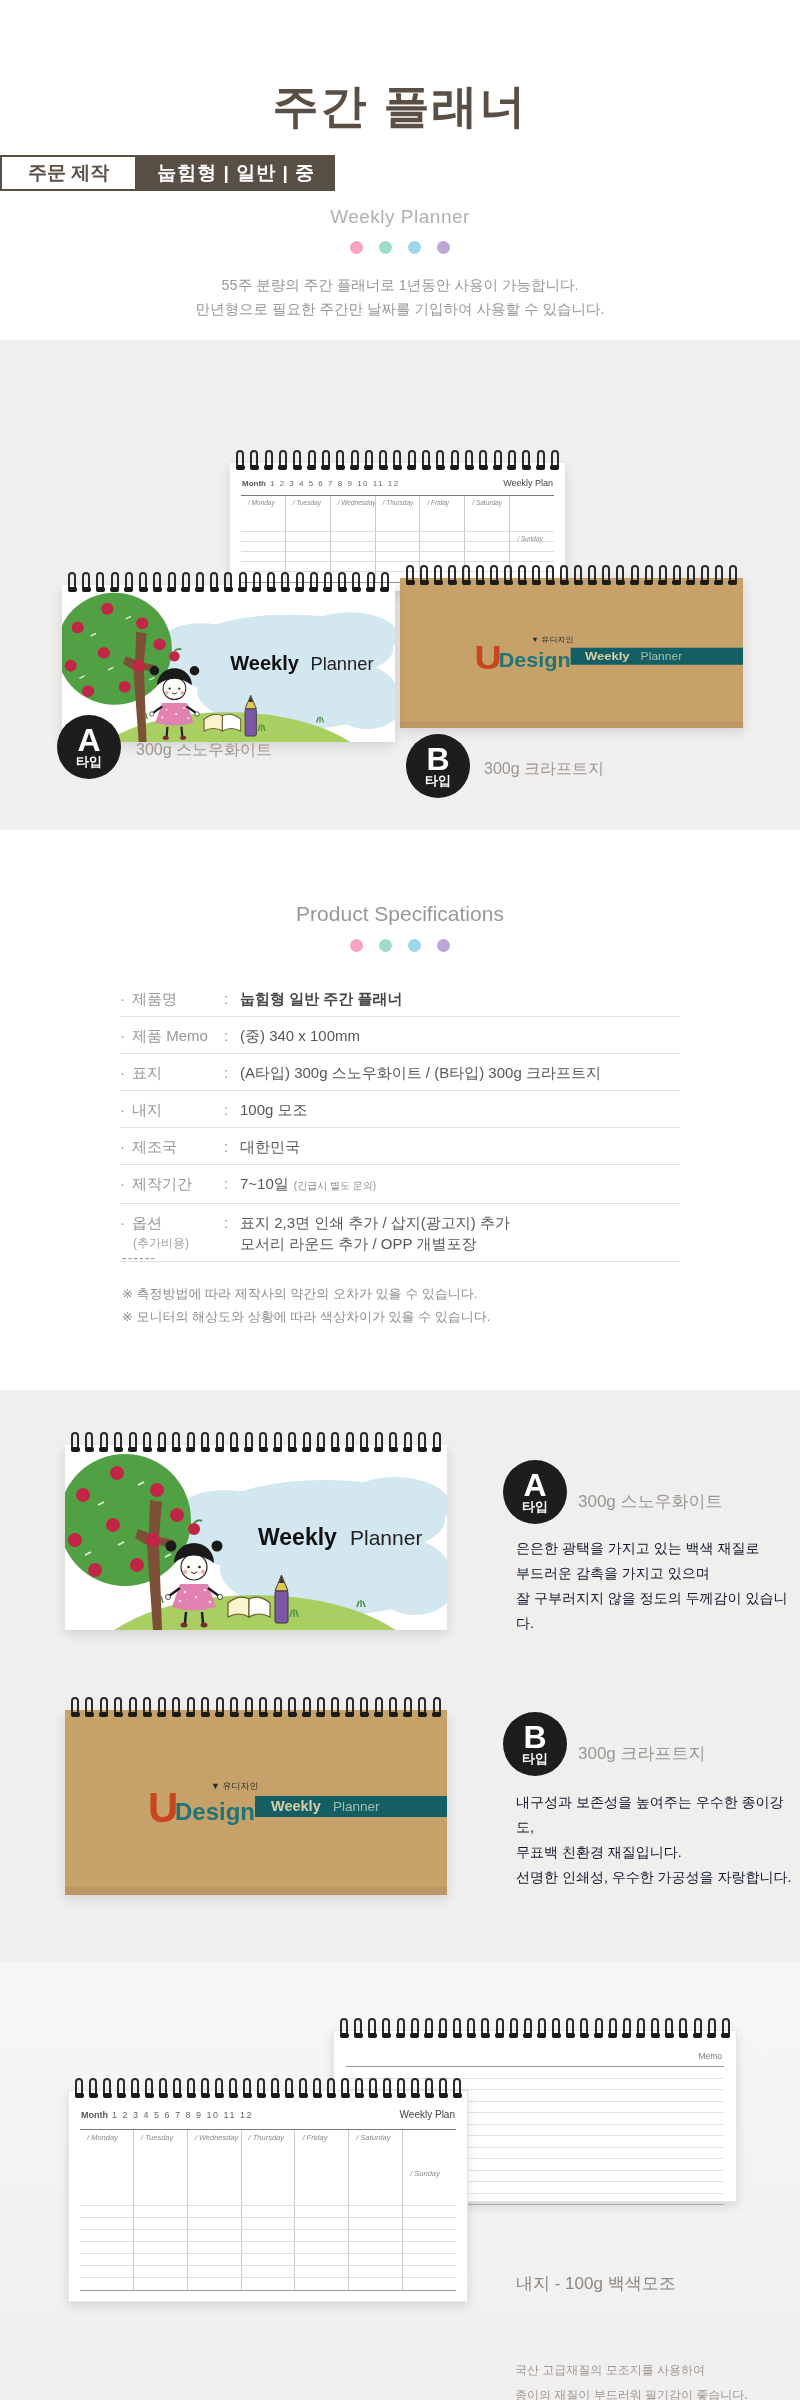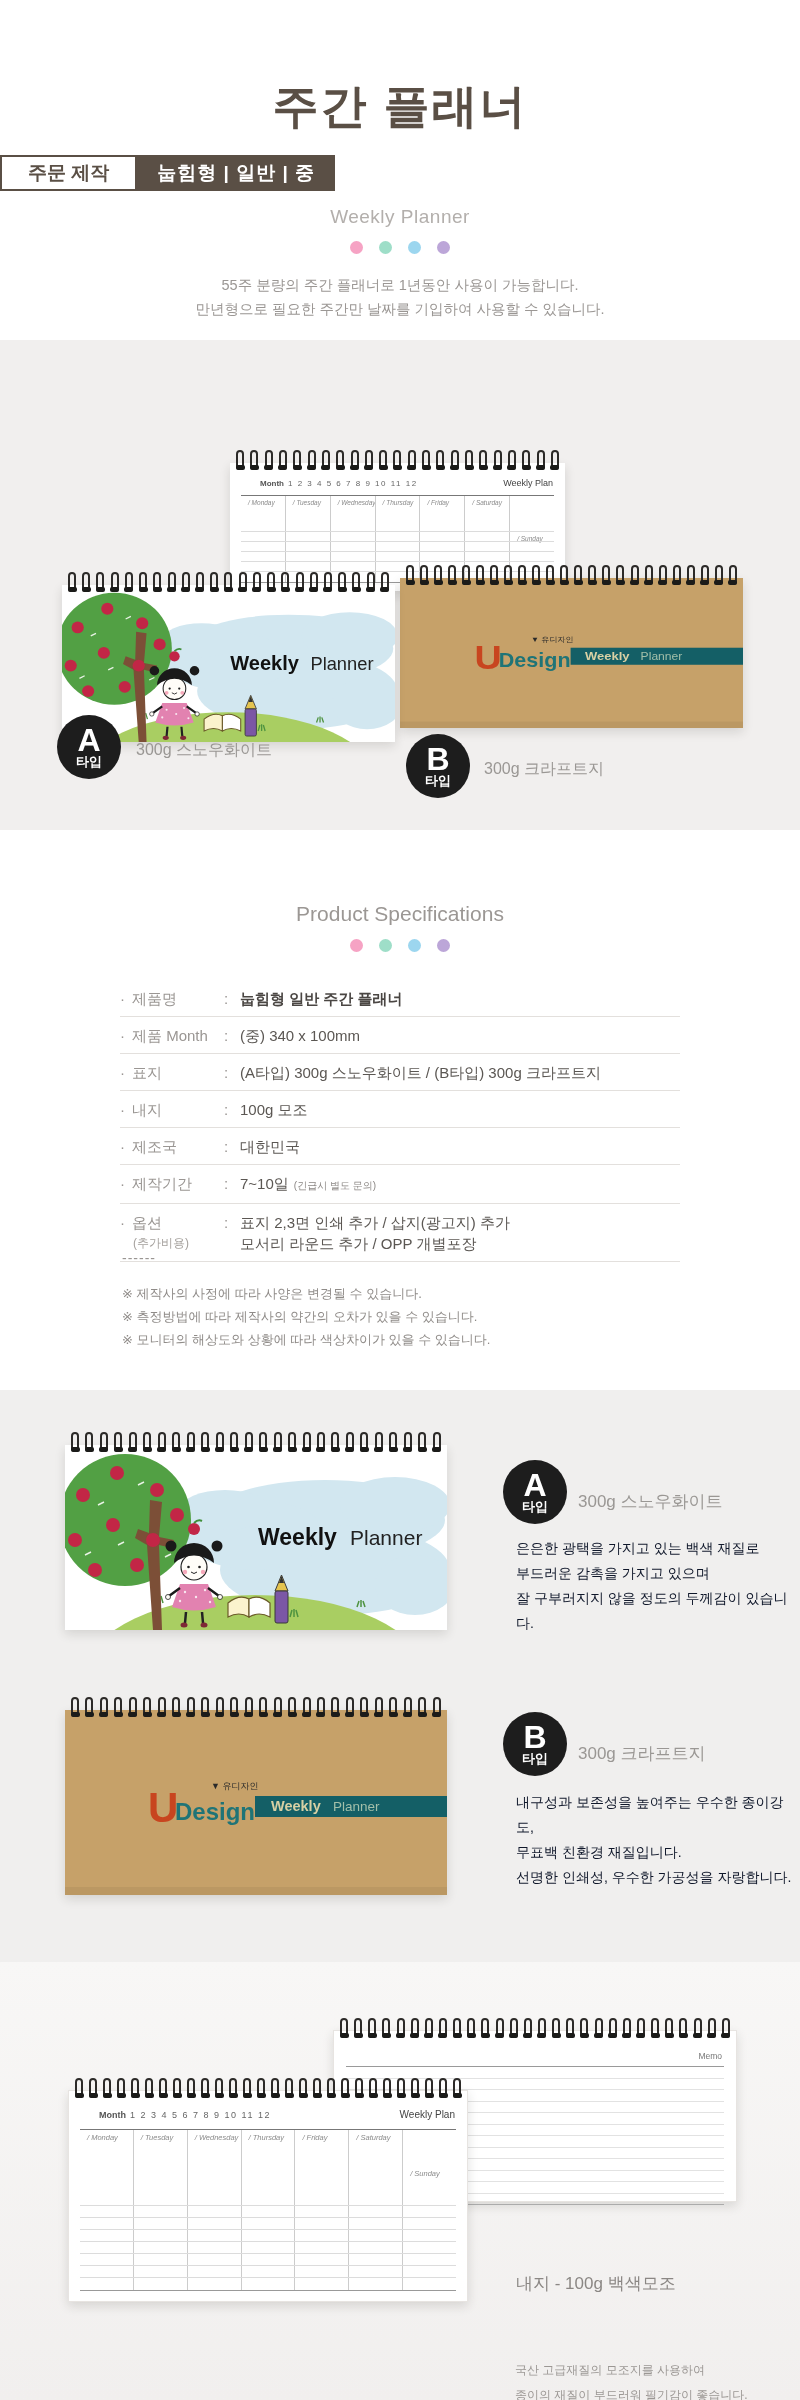--- a/index.html
+++ b/index.html
@@ -31,21 +31,21 @@
   .bordered{border:1px solid #e7e4e1;box-sizing:border-box;}
   .spiral{position:absolute;top:-13px;left:6px;right:6px;display:flex;justify-content:space-between;z-index:4;}
   .coil{width:8px;height:20px;box-sizing:border-box;border:2.5px solid #2c2a28;border-radius:4.5px;position:relative;}
   .coil::after{content:"";position:absolute;left:-2.5px;right:-2.5px;bottom:-2px;height:5px;
                background:#1b1b19;border-radius:2px;}
   .cover svg{position:absolute;inset:0;width:100%;height:100%;display:block;}
 
   
   .sheet-head{position:absolute;top:15px;left:12px;right:12px;display:flex;justify-content:space-between;
               align-items:baseline;font-size:8px;color:#555;}
-  .sheet-head .month b{font-weight:700;margin-right:4px;margin-left:18px;}
+  .sheet-head .month b{font-weight:700;margin-right:4px;}
   .sheet-head .nums{letter-spacing:1.5px;color:#666;}
   .sheet-head .wplan{font-size:9px;color:#444;}
   .wtable{position:absolute;left:11px;right:11px;top:32px;bottom:8px;border-top:1.5px solid #777;
           border-bottom:1px solid #999;display:flex;}
   .daycol{flex:1;border-right:1px solid #ccc;padding:3px 0 0 7px;font-size:6.5px;font-style:italic;color:#8a8a8a;
           white-space:nowrap;overflow:hidden;}
   .daycol:last-child{border-right:none;margin-top:36px;}
   .wlines{position:absolute;left:0;right:0;bottom:1px;}
   .wlines .rline{height:9px;border-top:1px solid #dcdcdc;}
   .sheet.lg .sheet-head{top:18px;font-size:9px;}
@@ -323,21 +323,21 @@
         <span class="dot" style="background: rgb(188, 166, 216);"></span>
       </div>
 
     <div class="spec-table">
       <div class="spec-row">
         <div class="spec-label"><span>제품명</span></div>
         <div class="spec-colon">:</div>
         <div class="spec-value"><span class="strong">눕힘형 일반 주간 플래너</span></div>
       </div>
       <div class="spec-row">
-        <div class="spec-label"><span>제품 Month</span></div>
+        <div class="spec-label"><span>제품 Memo</span></div>
         <div class="spec-colon">:</div>
         <div class="spec-value"><span>(중) 340 x 100mm</span></div>
       </div>
       <div class="spec-row">
         <div class="spec-label"><span>표지</span></div>
         <div class="spec-colon">:</div>
         <div class="spec-value"><span>(A타입) 300g 스노우화이트 / (B타입) 300g 크라프트지</span></div>
       </div>
       <div class="spec-row">
         <div class="spec-label"><span>내지</span></div>
@@ -356,21 +356,20 @@
       </div>
       <div class="spec-row">
         <div class="spec-label"><span>옵션</span><span class="label-note">(추가비용)</span></div>
         <div class="spec-colon">:</div>
         <div class="spec-value"><span>표지 2,3면 인쇄 추가 / 삽지(광고지) 추가</span><span class="v2">모서리 라운드 추가 / OPP 개별포장</span></div>
       </div>
     </div>
 
     <div class="spec-divider">------</div>
     <div class="spec-notes">
-      <div>※ 제작사의 사정에 따라 사양은 변경될 수 있습니다.</div>
       <div>※ 측정방법에 따라 제작사의 약간의 오차가 있을 수 있습니다.</div>
       <div>※ 모니터의 해상도와 상황에 따라 색상차이가 있을 수 있습니다.</div>
     </div>
   </section>
 
   <section class="sec-types">
 
     <div class="sheet cover" style="left:65px;top:55px;width:382px;height:185px;z-index:3;">
       <div class="spiral">
           <span class="coil"></span>

